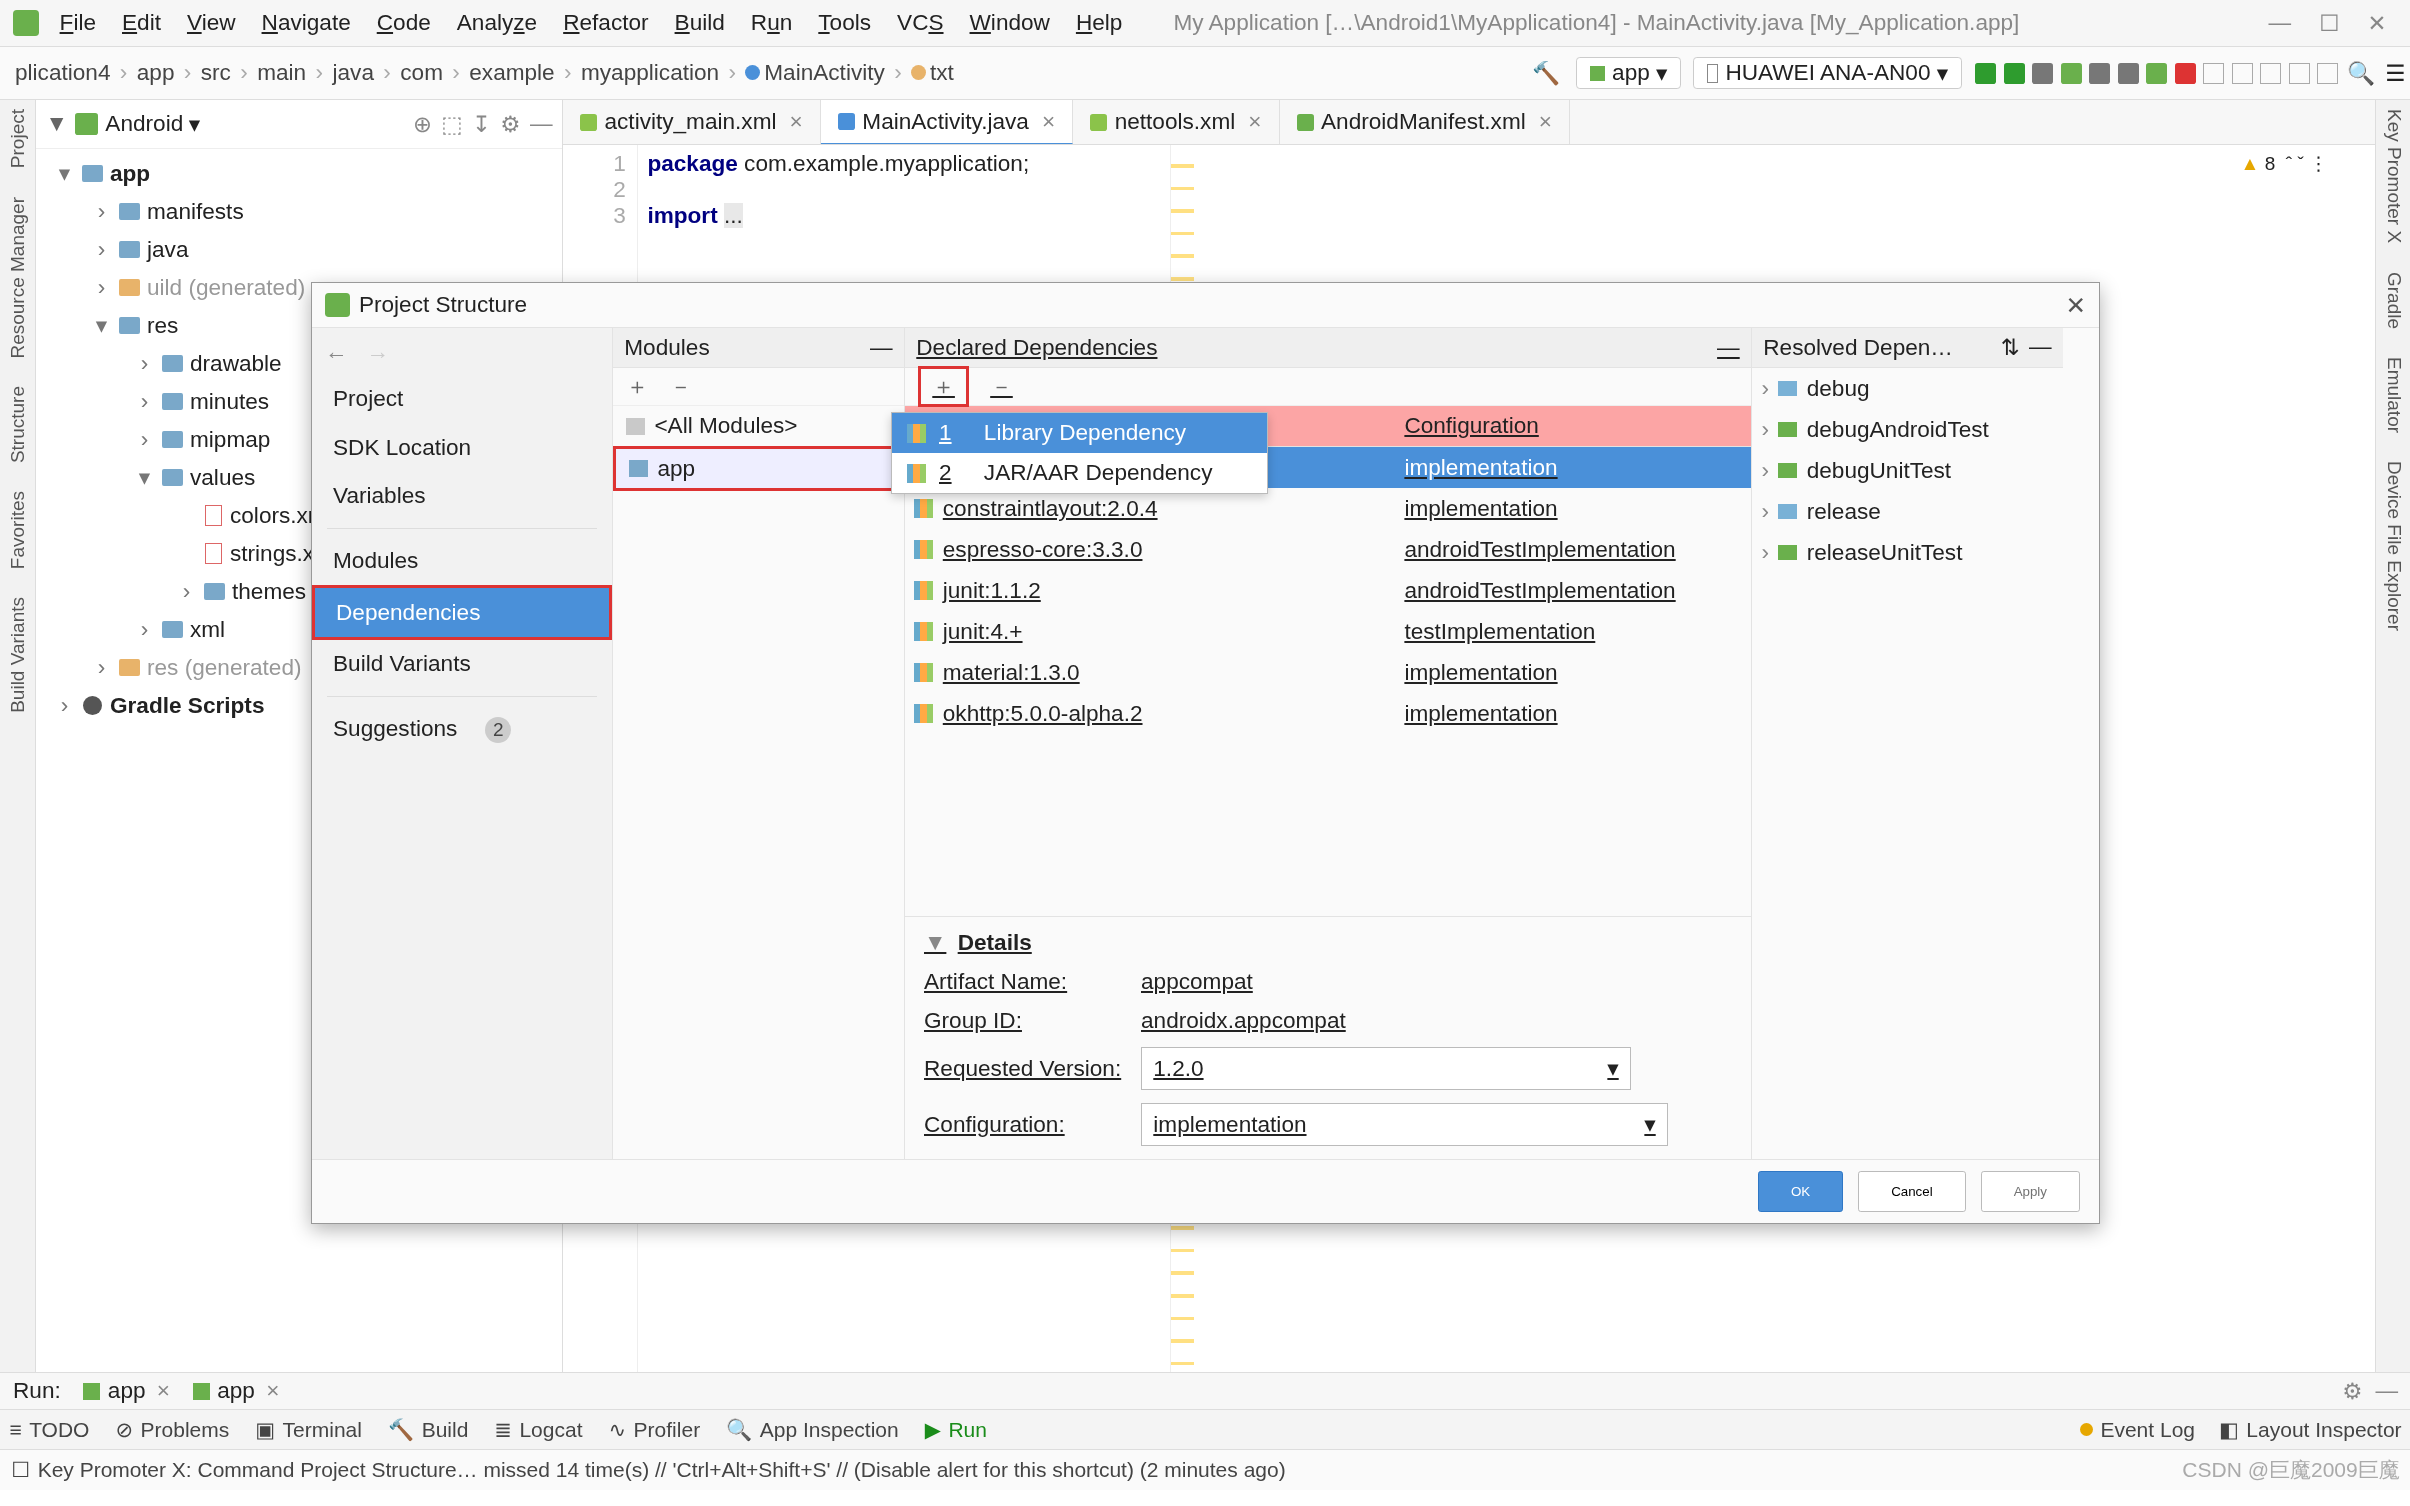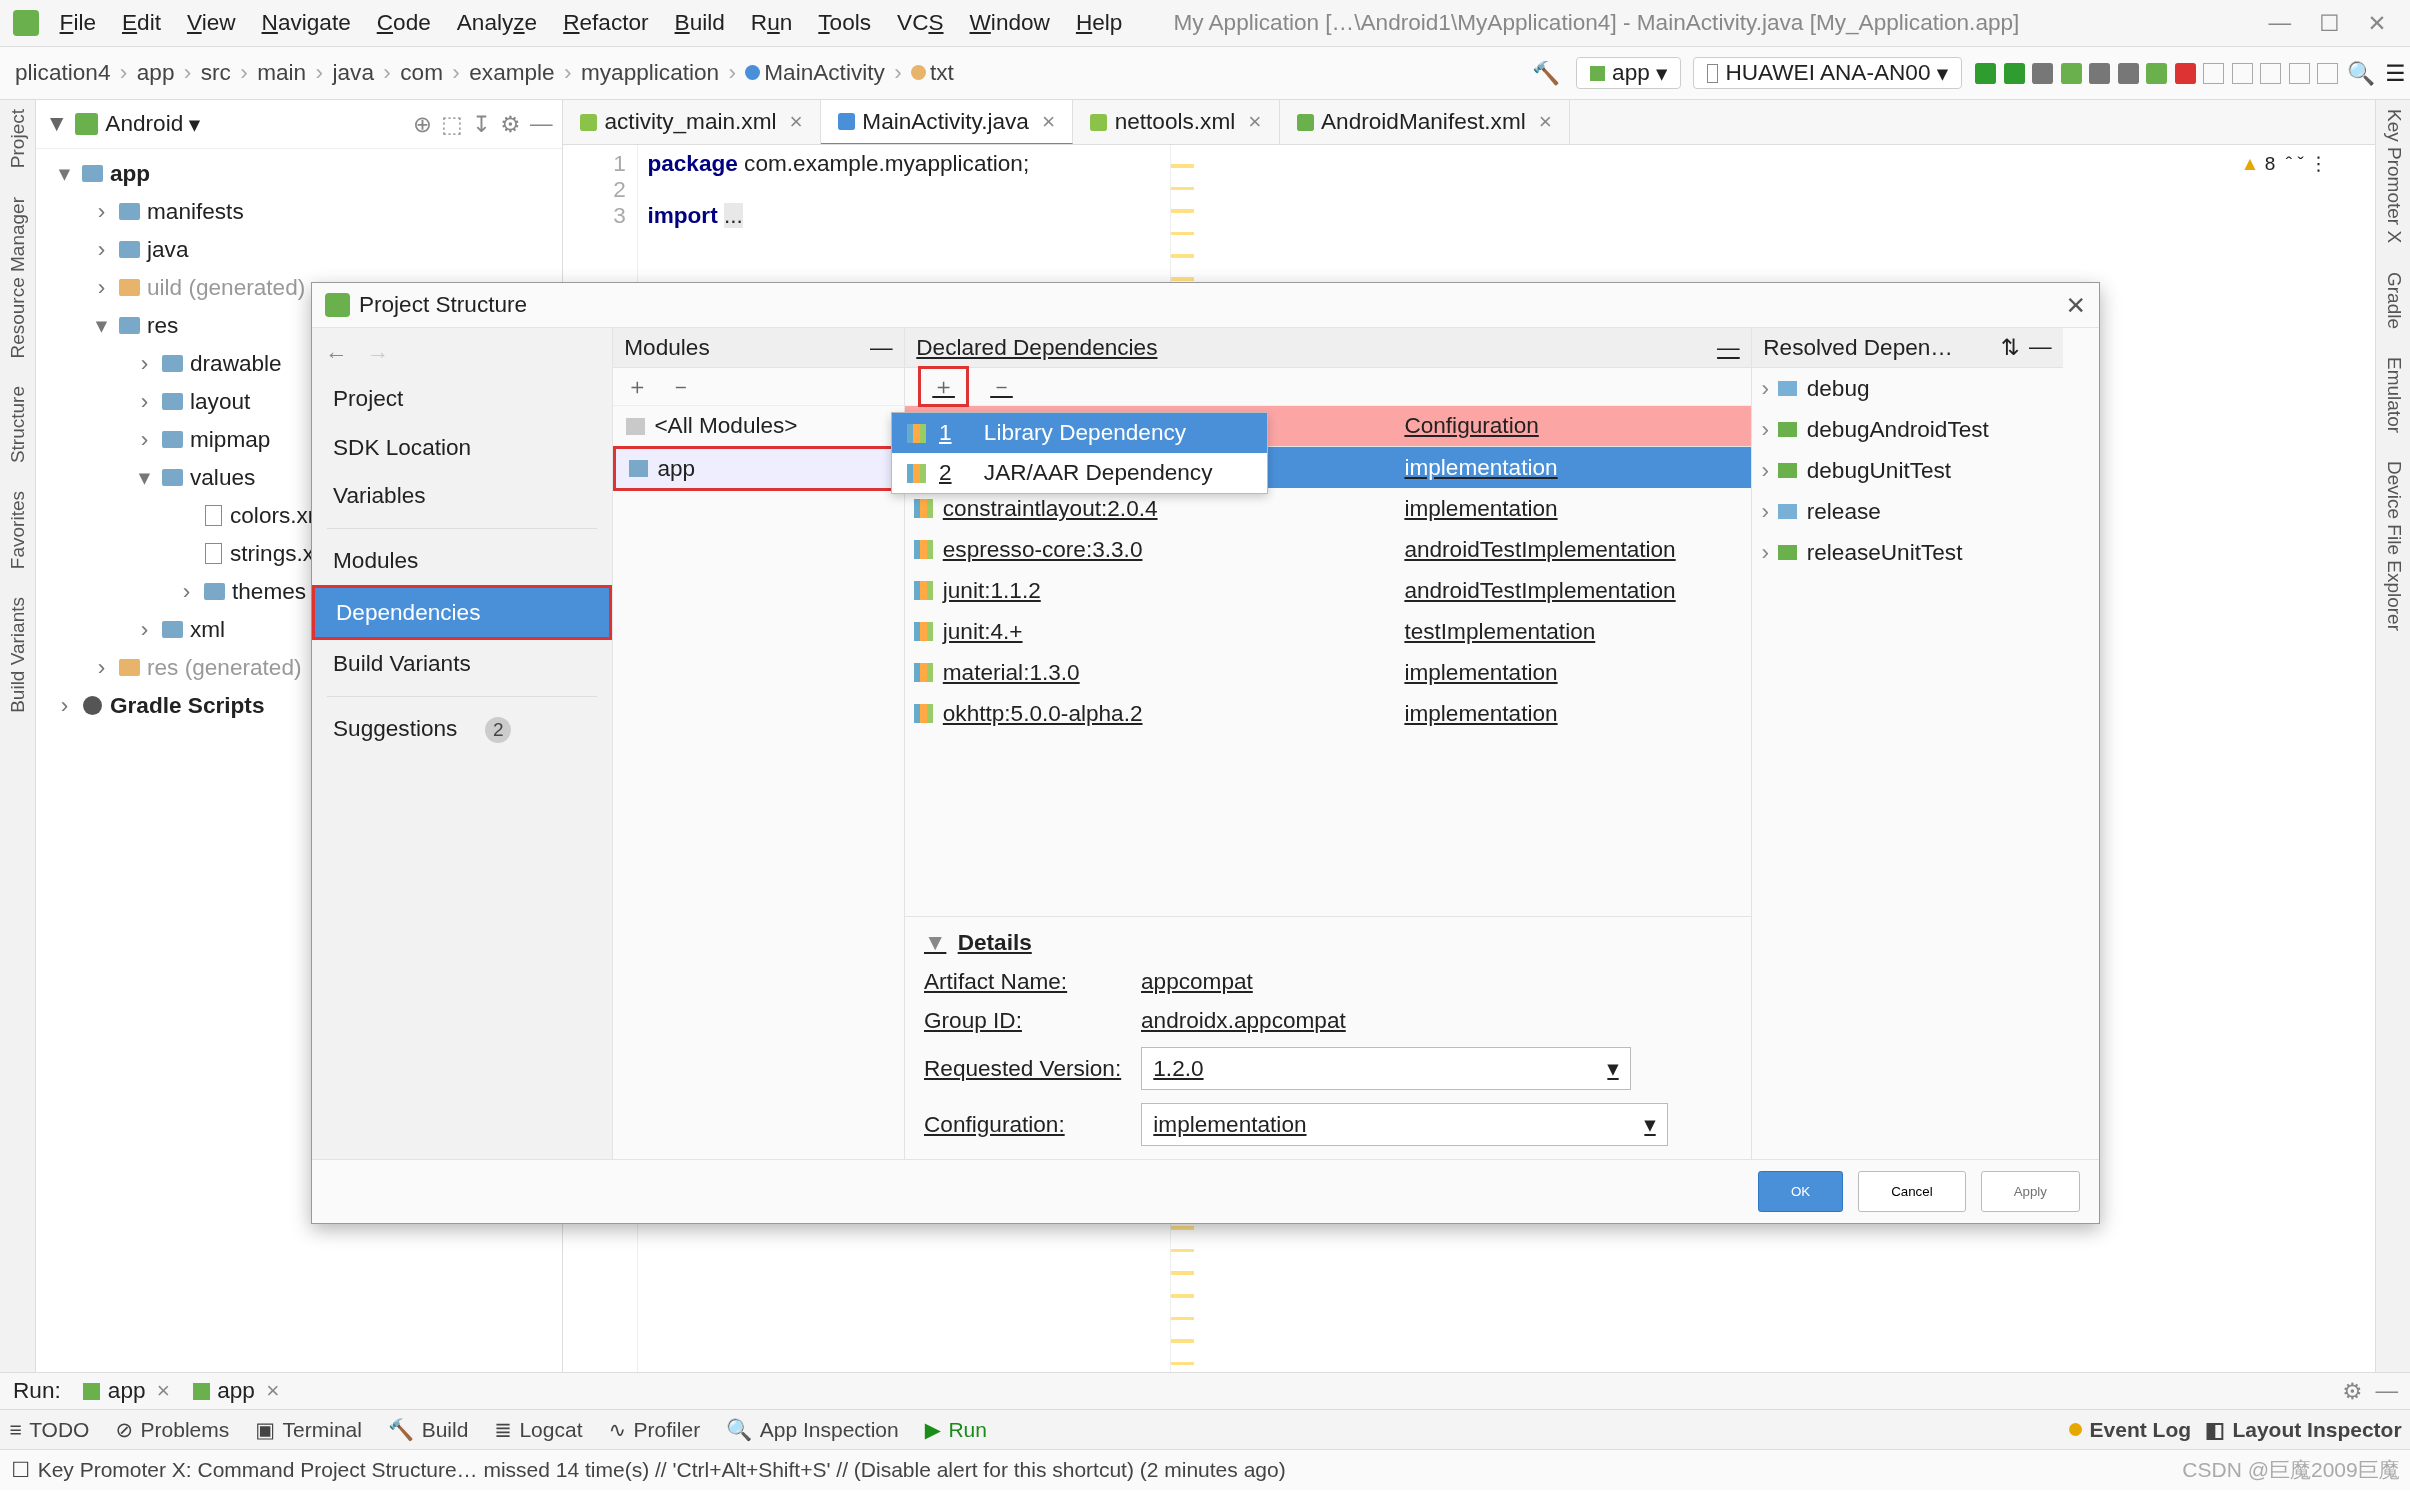--- a/index.html
+++ b/index.html
@@ -106,21 +106,21 @@
   .popup .prow{display:flex;align-items:center;height:40px;padding:0 15px;gap:13px;}
   .popup .prow.sel{background:#4a90d9;color:#fff;}
   .popup .pbars{width:19px;height:19px;background:linear-gradient(90deg,#6ac 33%,#fa4 33% 66%,#9c6 66%);}
   
   .runtabs{height:38px;display:flex;align-items:center;border-top:0.9px solid #ddd;border-bottom:0.9px solid #ddd;background:#f7f7f7;padding:0 13px;gap:22.6px;}
   .runtab{display:flex;align-items:center;gap:7.5px;}
   .runtab .ricon{width:17px;height:17px;background:#7aa8c9;}
   .bottomtabs{height:40px;display:flex;align-items:center;border-bottom:0.9px solid #ddd;background:#f4f4f4;padding:0 9.4px;gap:26px;font-size:21px;}
   .bottomtabs .item{display:flex;align-items:center;gap:7.5px;color:#444;}
   .bottomtabs .item.active{color:#1a8c1a;}
-  .bottomtabs .right{margin-left:auto;display:flex;gap:14px;font-weight:bold;}
+  .bottomtabs .right{margin-left:auto;display:flex;gap:24px;}
   .status{height:40px;display:flex;align-items:center;padding:0 11.3px;background:#fafafa;color:#444;font-size:21px;}
   .status .wm{margin-left:auto;color:#aaa;}
   .runtabs .tools{margin-left:auto;display:flex;gap:13px;color:#888;}
 </style>
 </head>
 <body>
 
 <div class="menubar">
   <div class="logo"></div>
   <div class="mitem"><u>F</u><span></span>ile</div>
@@ -235,21 +235,21 @@
           <span>res</span>
         </div>
       <div class="row" style="padding-left:99px">
           <span class="tw">›</span>
           <div class="folder"></div>
           <span>drawable</span>
         </div>
       <div class="row" style="padding-left:99px">
           <span class="tw">›</span>
           <div class="folder"></div>
-          <span>layout</span>
+          <span>minutes</span>
         </div>
       <div class="row" style="padding-left:99px">
           <span class="tw">›</span>
           <div class="folder"></div>
           <span>mipmap</span>
         </div>
       <div class="row" style="padding-left:99px">
           <span class="tw">▾</span>
           <div class="folder"></div>
           <span>values</span>

